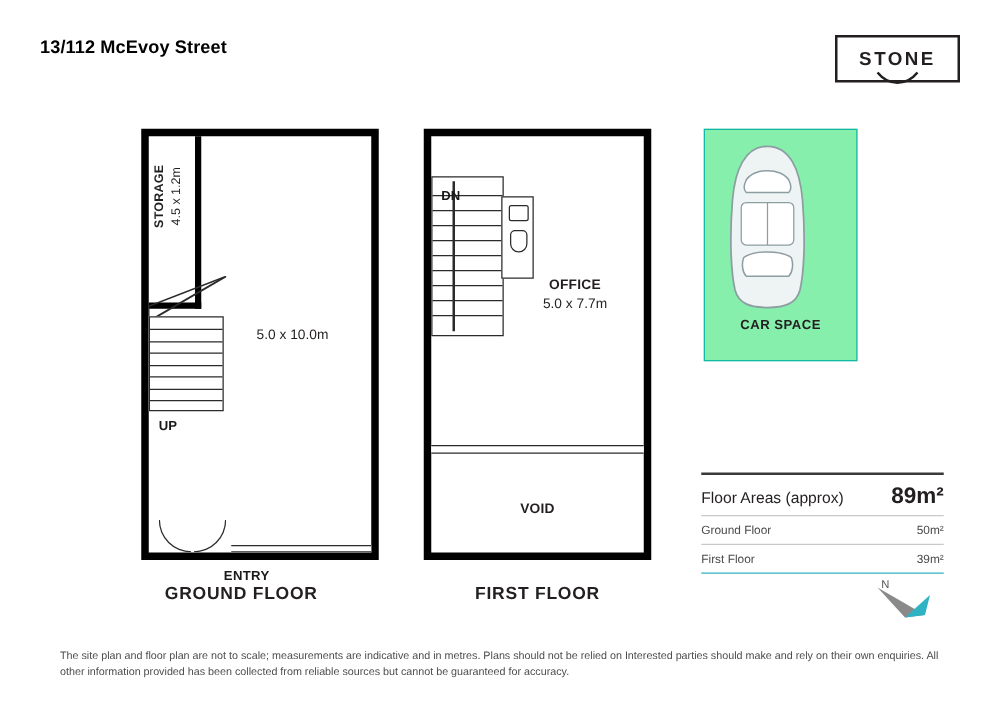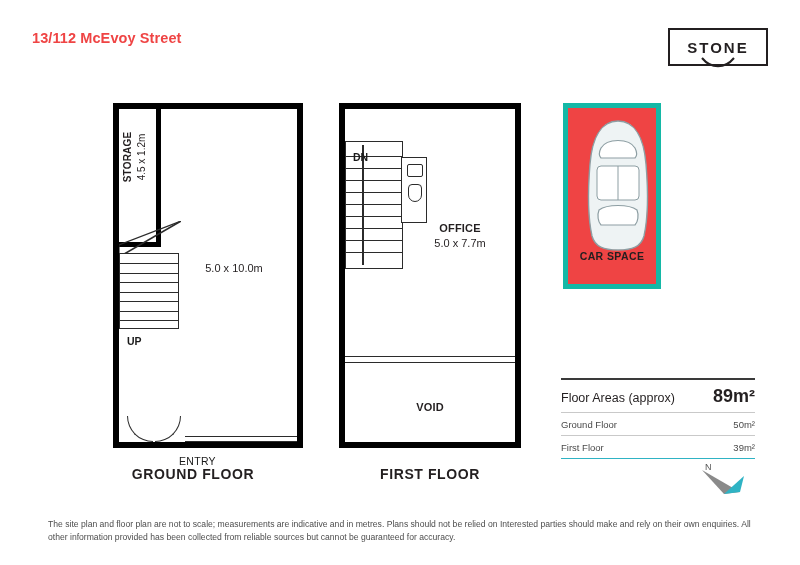--- a/index.html
+++ b/index.html
@@ -18,21 +18,21 @@
 
   
   #header-address {
     position: absolute;
     left: 32px;
     top: 30px;
   }
   #address-line1 {
     font-size: 14.5px;
     font-weight: bold;
-    color: #ef4444;
+    color: #000000;
     letter-spacing: 0.1px;
   }
   #address-line2 {
     font-size: 13px;
     color: #2fb3c4;
     margin-top: 4px;
   }
 
   #brand-logo {
     position: absolute;
@@ -175,21 +175,21 @@
     background: #fff;
     border-top: 1.4px solid #2b2b2b;
     border-bottom: 1.4px solid #2b2b2b;
     box-sizing: border-box;
   }
   #entry-label {
     position: absolute;
     left: 18px;
     top: 352px;
     font-size: 10.5px;
-    font-weight: normal;
+    font-weight: bold;
     letter-spacing: 0.3px;
     padding-left: 48px;
   }
   #ground-floor-title {
     left: 73px;
     top: 466px;
   }
 
   
   #first-plan {
@@ -287,24 +287,24 @@
   #first-floor-title {
     left: 310px;
     top: 466px;
   }
 
   
   #car-space-box {
     position: absolute;
     left: 563px;
     top: 103px;
-    width: 98px;
+    width: 123px;
     height: 186px;
-    background: #ef4444;
-    border: 5px solid #14b8a6;
+    background: #86efac;
+    border: 1px solid #14b8a6;
     box-sizing: border-box;
   }
   #car-shape {
     position: absolute;
     left: 12px;
     top: 10px;
     width: 76px;
     height: 134px;
   }
   #car-space-label {

